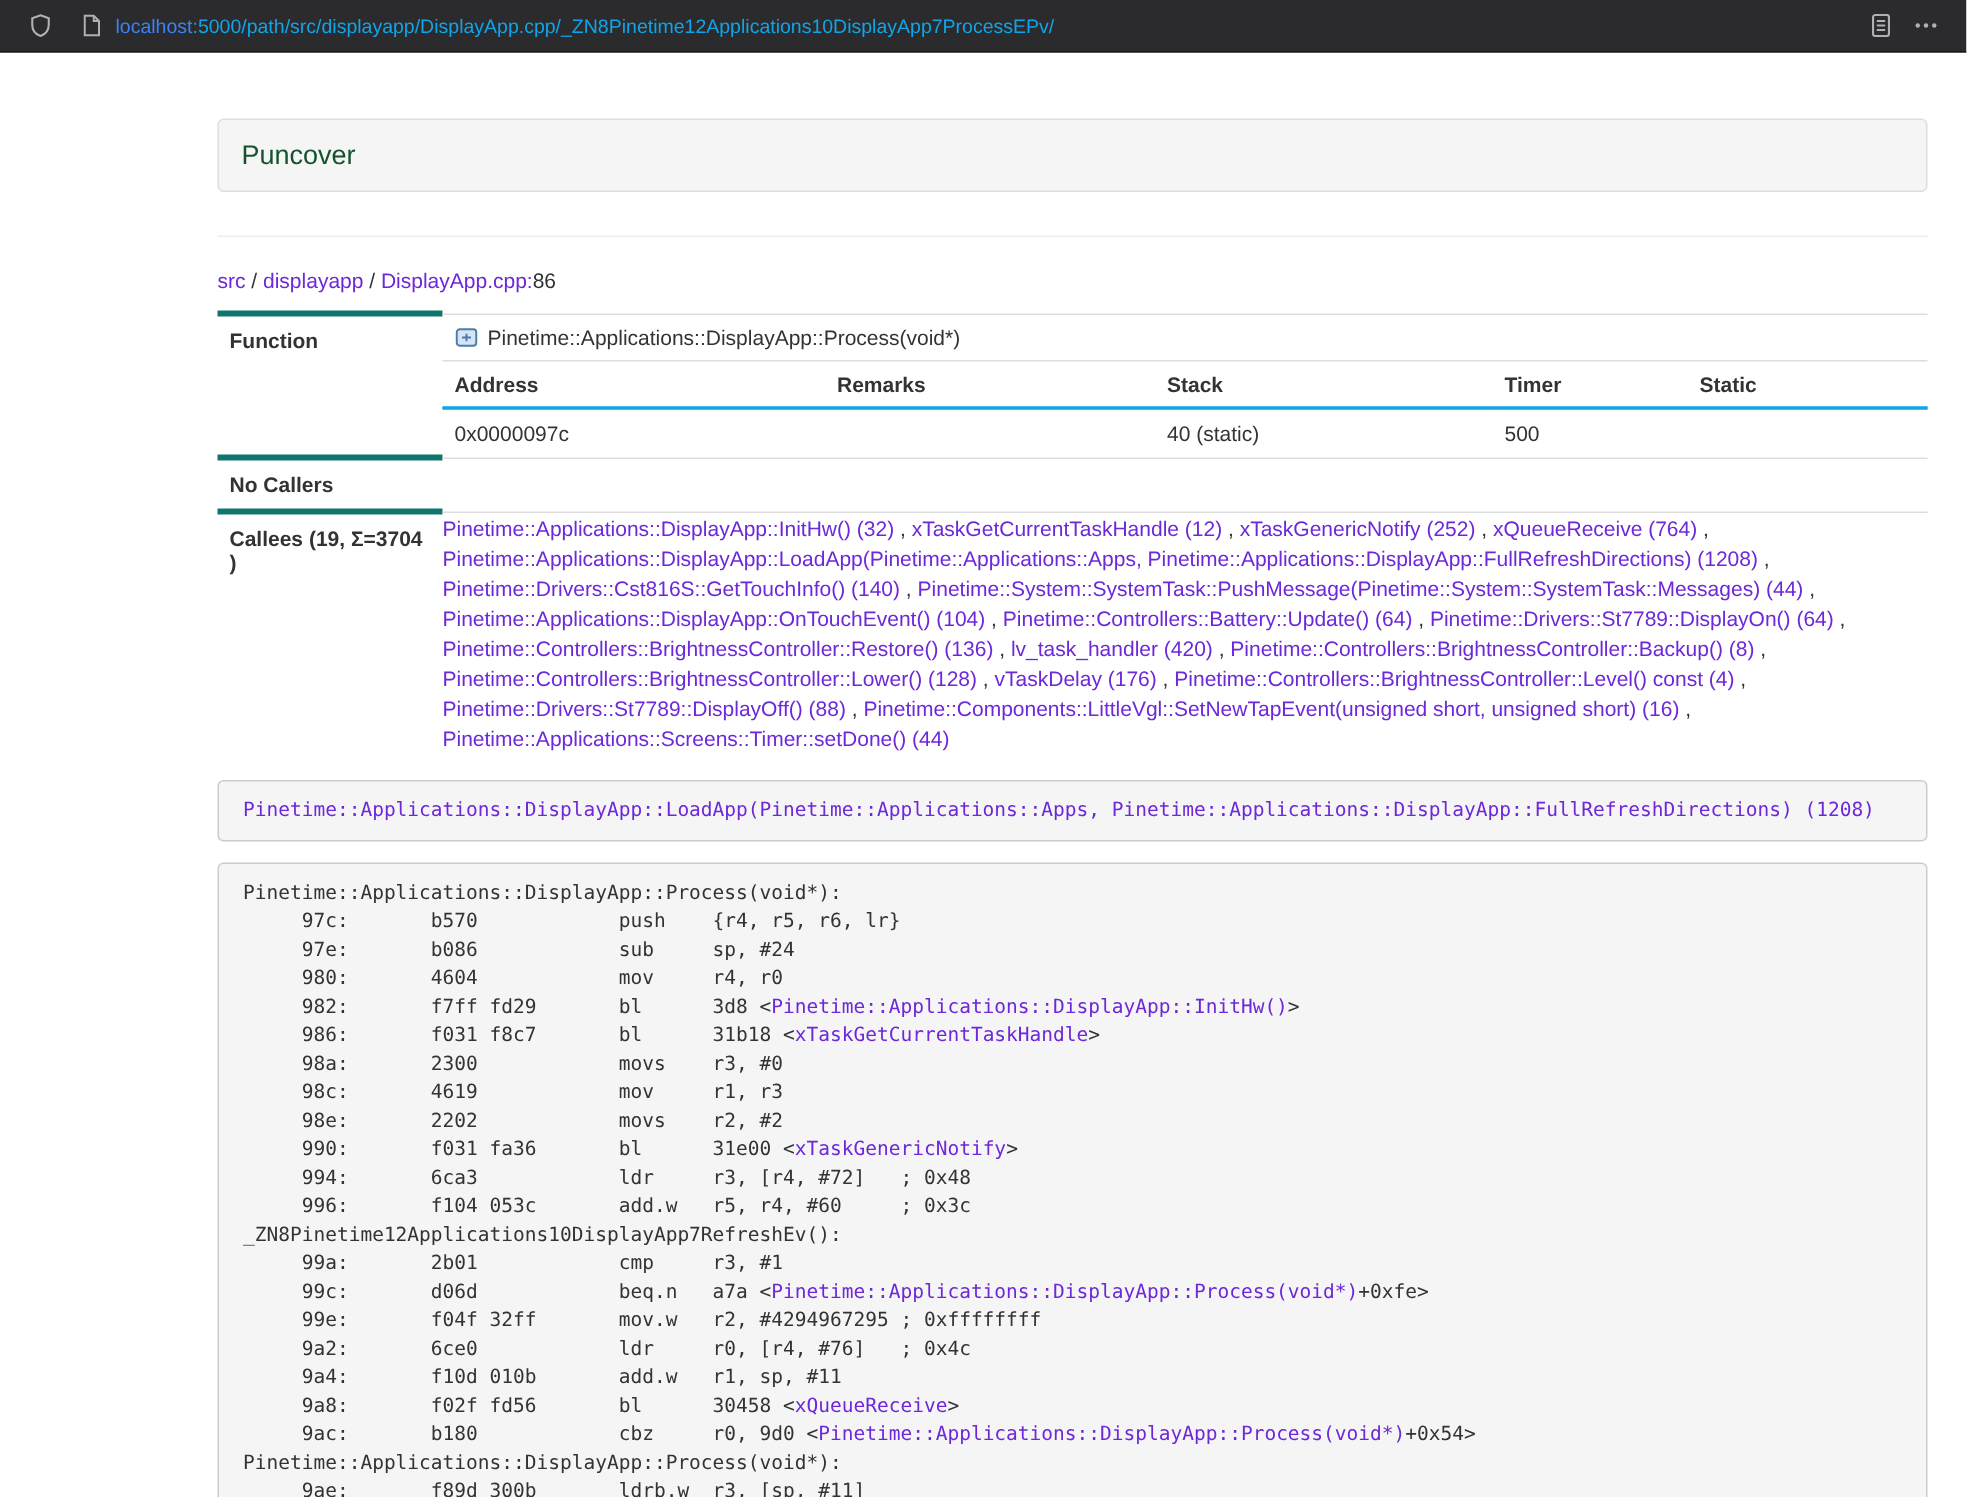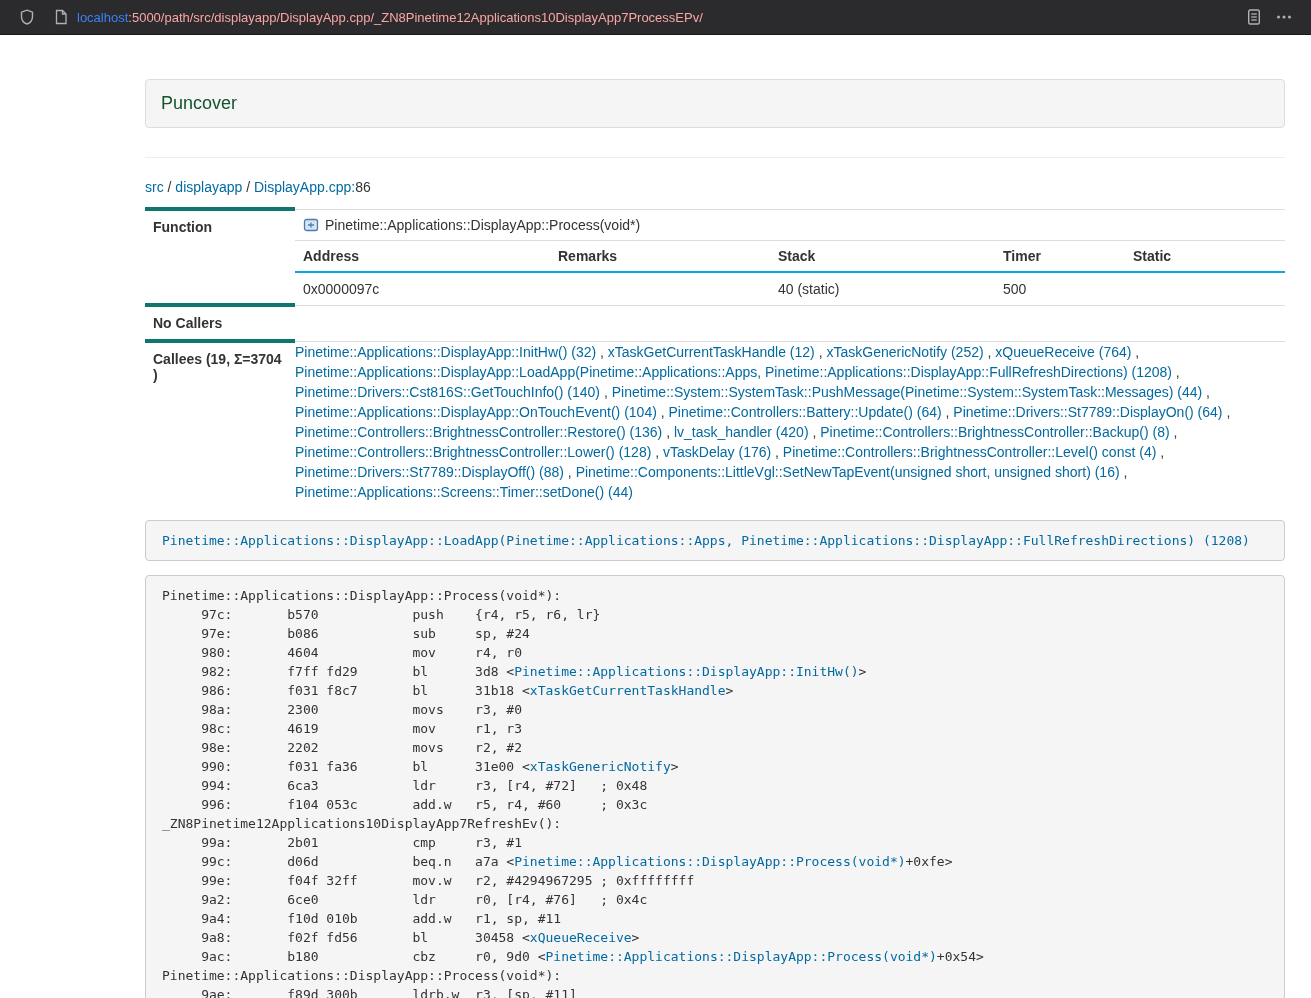--- a/index.html
+++ b/index.html
@@ -8,33 +8,33 @@
 
   
   .topbar { height: 35px; background: #2b2b2e; border-bottom: 1px solid #19191b;
             display: flex; align-items: center; padding: 0 12px; }
   .tb-btn { width: 30px; height: 26px; display: flex; align-items: center; justify-content: center;
             color: #b1b1b3; border-radius: 2px; flex: none; }
   .urlbar { flex: 1; height: 26px; display: flex; align-items: center; gap: 9px;
             padding: 0 8px; margin: 0 4px; color: #b1b1b3; font-size: 13px; overflow: hidden; }
   .url-text { white-space: nowrap; overflow: hidden; }
   .url-host { color: #3b82f6; }
-  .url-path { color: #fca5a5; text-align: center; }
+  .url-path { color: #0ea5e9; text-align: center; }
 
   
   .container { width: 1140px; margin-left: 145px; padding-top: 44px; }
 
   .panel { background: #f5f5f5; border: 1px solid #ddd; border-radius: 4px;
            padding: 13px 15px; font-size: 18px; color: #14532d; }
 
   hr.divider { border: 0; border-top: 1px solid #eee; margin: 29px 0 0 0; }
 
   .breadcrumb-line { margin-top: 21px; margin-bottom: 12px; font-size: 14px; }
 
-  a { color: #0369a1; text-decoration: none; cursor: pointer; }
+  a { color: #6d28d9; text-decoration: none; cursor: pointer; }
 
   
   table.fn-table { width: 100%; border-collapse: collapse; font-size: 14px; margin-bottom: 18px; }
   table.fn-table > tbody > tr > th.label-col {
       width: 150px; text-align: left; vertical-align: top; font-weight: bold;
       border-top: 4px solid #0f766e; padding: 8px; }
   table.fn-table > tbody > tr > td.content-col {
       border-top: 1px solid #ddd; padding: 0; vertical-align: top; }
   .fn-line { padding: 7px 8px; display: flex; align-items: center; gap: 6px; }
   .callees-cell { padding: 8px; line-height: 20px; }

